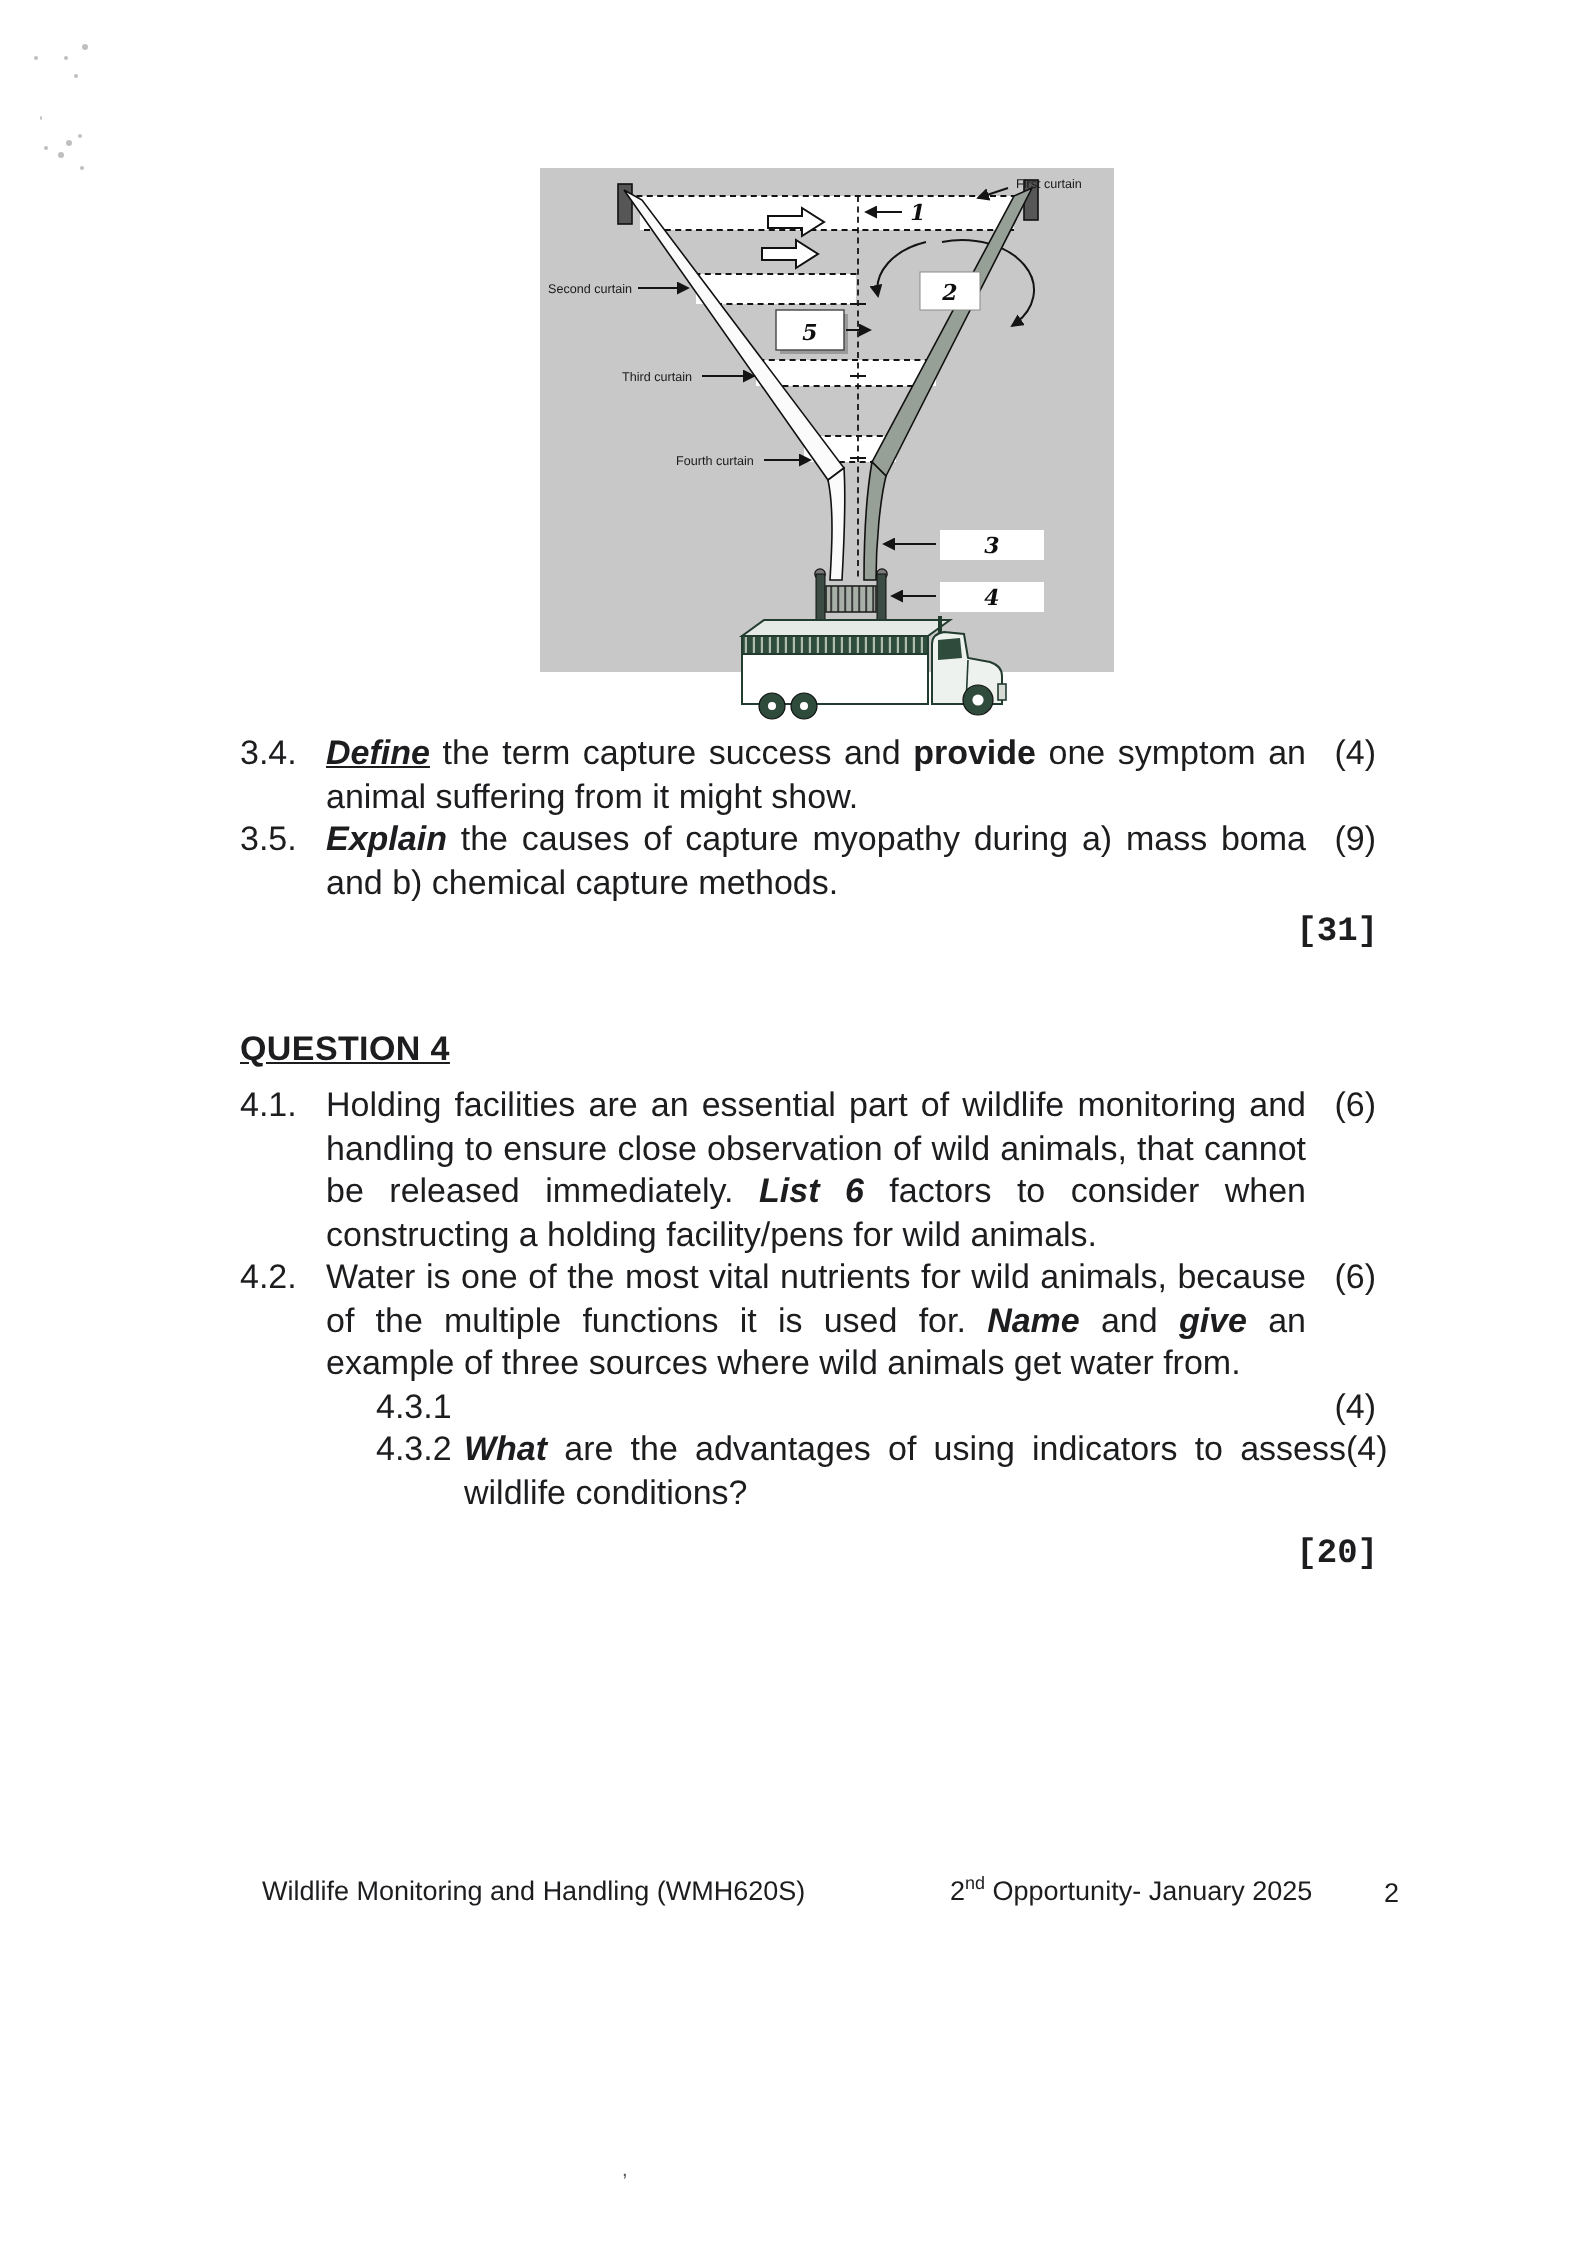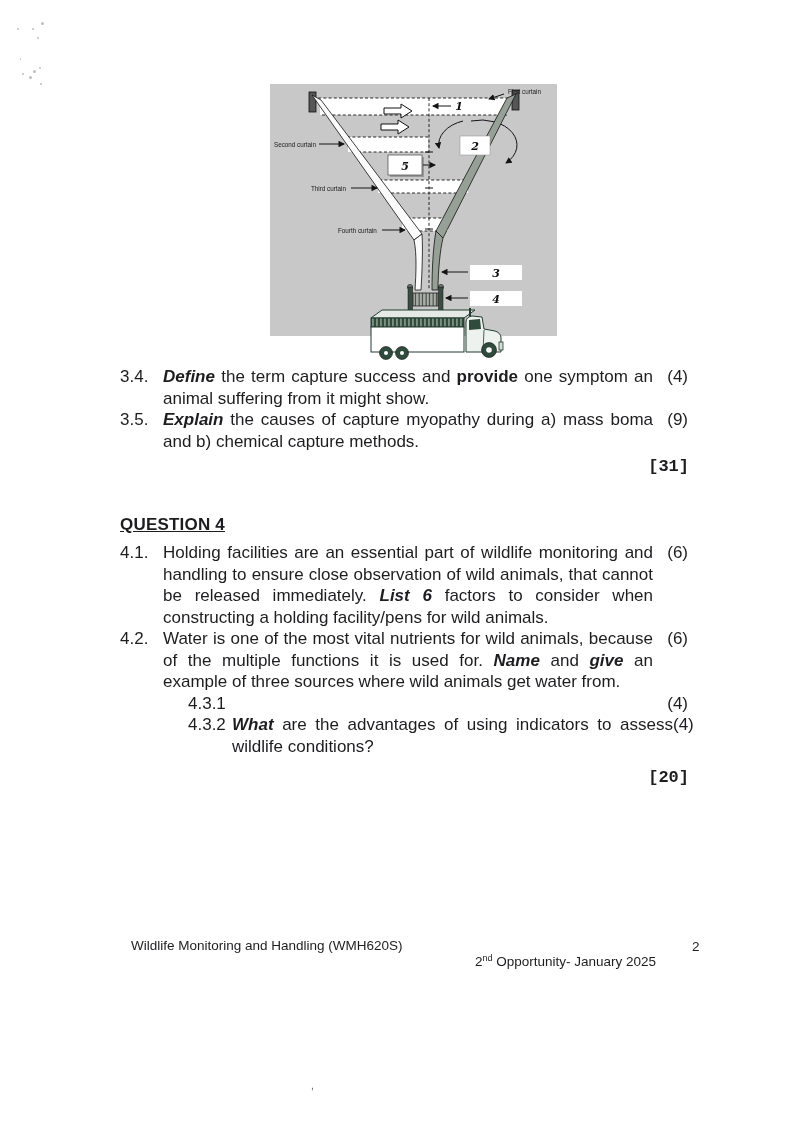--- a/index.html
+++ b/index.html
@@ -31,21 +31,21 @@
   .qrow.sub .qtext{width:441px;}
   .total{text-align:right;font-weight:bold;margin-top:4px;padding-right:1px;font-family:Liberation Mono, monospace;}
   .heading{font-weight:bold;text-decoration:underline;margin-top:36px;letter-spacing:.2px;}
   .mt-first-q4{margin-top:7px;}
   .total-q4{margin-top:10px;}
   sup{font-size:9px;line-height:0;}
 
   
   .footer{position:absolute;left:0;top:938px;width:786px;height:22px;font-size:13.5px;margin-left:11px;}
   .f-left{position:absolute;left:120px;top:0;}
-  .f-center{position:absolute;left:464px;top:16px;}
+  .f-center{position:absolute;left:464px;top:0;}
   .f-page{position:absolute;left:681px;top:1px;}
 </style>
 </head>
 <body>
 
 <div class="page">
 
   <div>
     <div class="speck" style="left:41px;top:22px;width:3px;height:3px;"></div>
     <div class="speck" style="left:17px;top:28px;width:2px;height:2px;"></div>
@@ -170,21 +170,21 @@
         <text class="curtain-label" x="68" y="148.5">Fourth curtain</text>
         <line class="sl" x1="112" y1="146" x2="135" y2="146" marker-end="url(#ah)" stroke-width=".8"></line>
       </g>
     </svg>
   </div>
 
   <div class="content">
 
     <div class="qrow">
       <div class="qnum">3.4.</div>
-      <div class="qtext"><span style="font-weight: 700; font-style: italic;">Define</span><span> the term capture success and </span><span style="font-weight: 700;">provide</span><span> one symptom an animal suffering from it might show.</span></div>
+      <div class="qtext"><span style="font-weight: 700; font-style: italic; text-decoration: underline;">Define</span><span> the term capture success and </span><span style="font-weight: 700;">provide</span><span> one symptom an animal suffering from it might show.</span></div>
       <div class="qmarks">(4)</div>
     </div>
 
     <div class="qrow">
       <div class="qnum">3.5.</div>
       <div class="qtext"><span style="font-weight: 700; font-style: italic;">Explain</span><span> the causes of capture myopathy during a) mass boma and b) chemical capture methods.</span></div>
       <div class="qmarks">(9)</div>
     </div>
 
     <div class="total">[31]</div>

